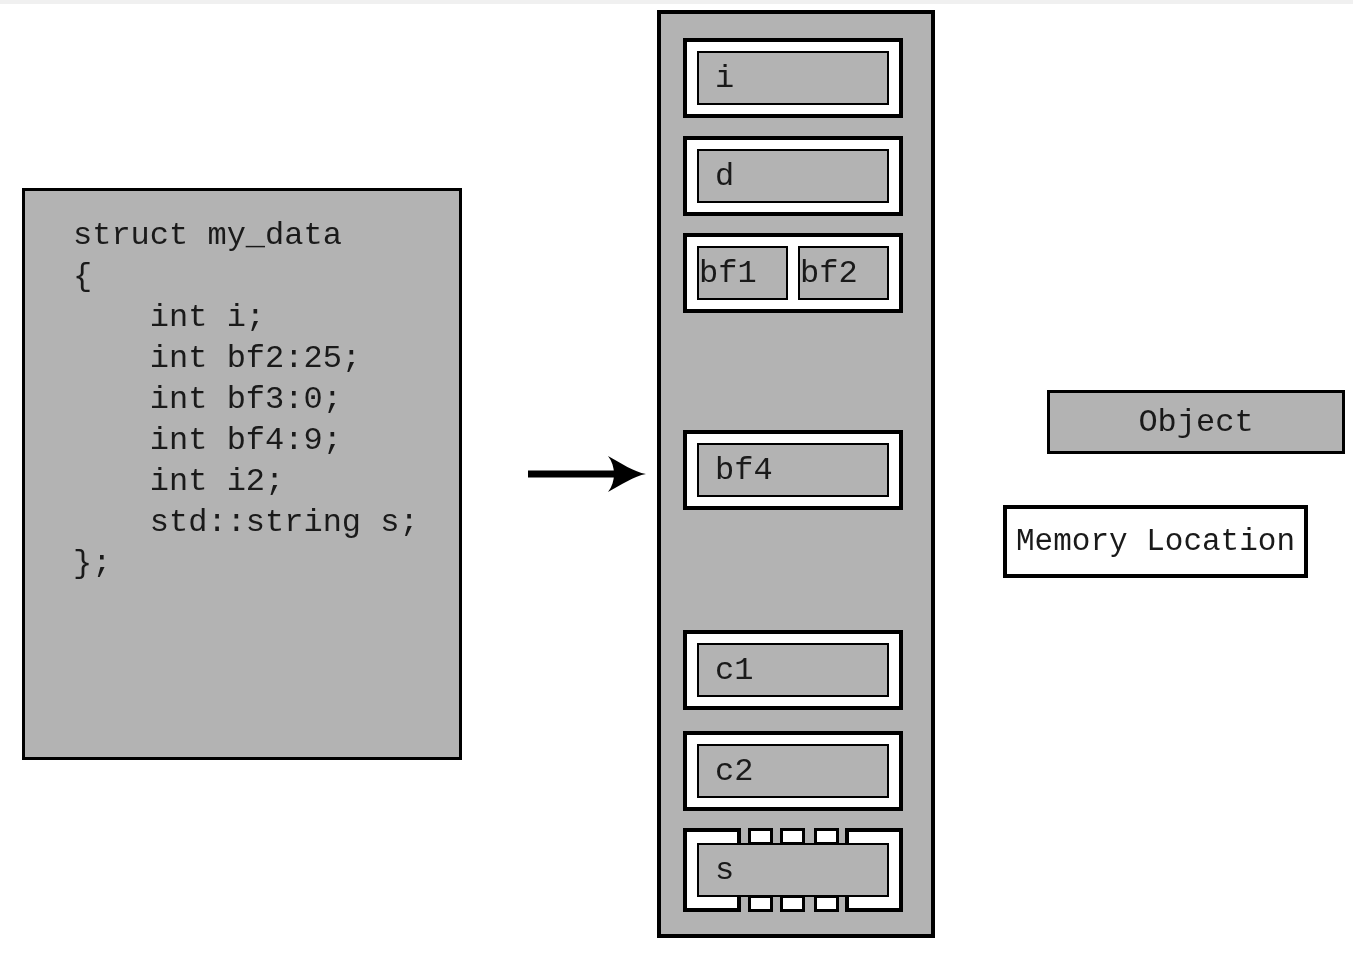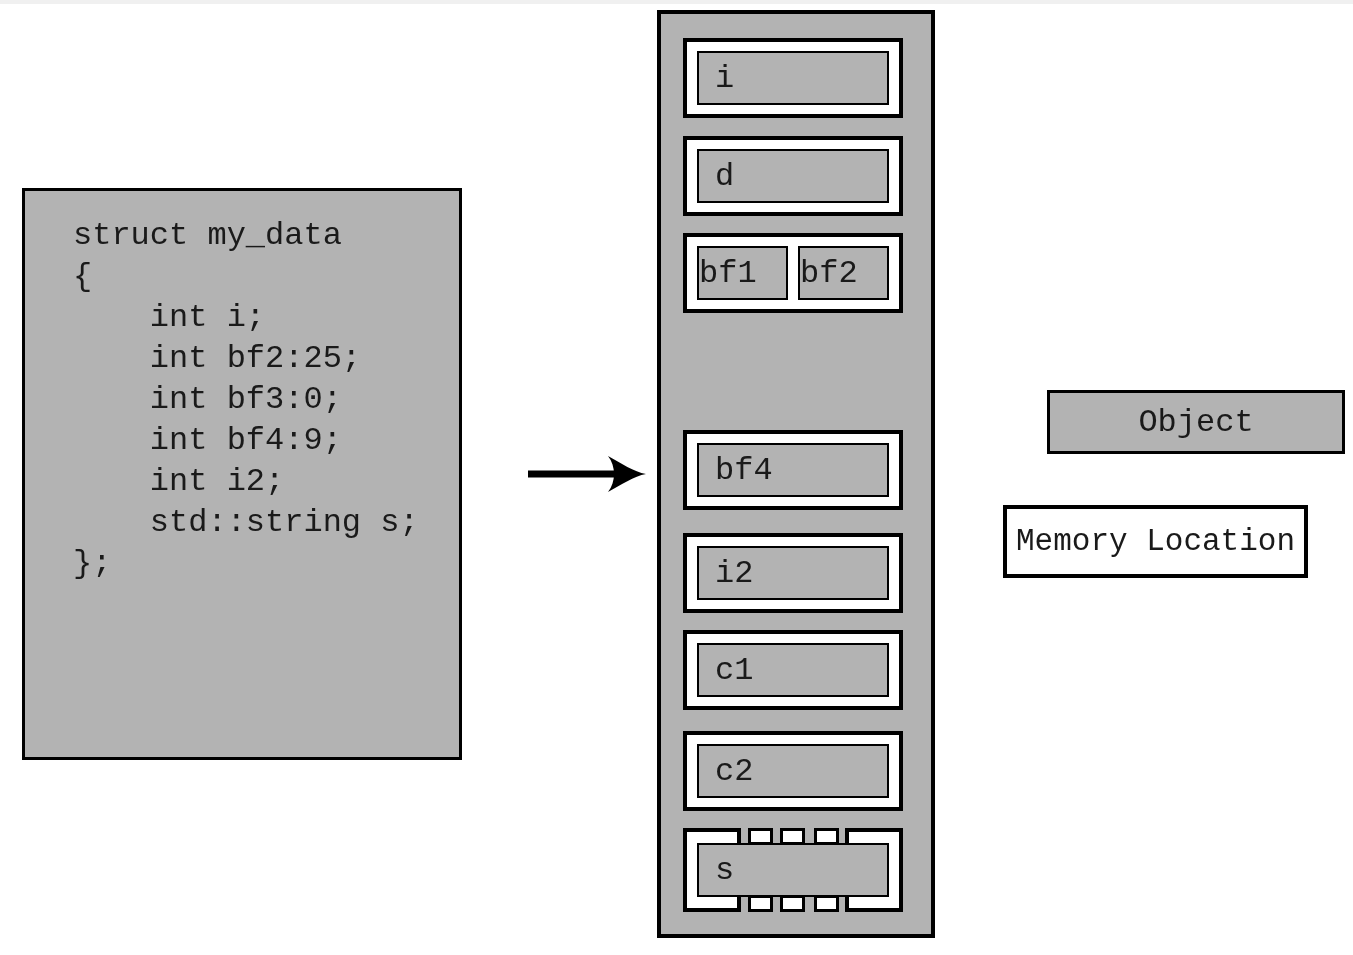--- a/index.html
+++ b/index.html
@@ -175,25 +175,20 @@
       </div>
     </div>
 
 
     <div class="mem-row" style="top:416px">
       <div class="obj-box">
         <span>bf4</span>
       </div>
     </div>
 
-    <div class="mem-row" style="top:519px">
-      <div class="obj-box">
-        <span>i2</span>
-      </div>
-    </div>
 
     <div class="mem-row" style="top:616px">
       <div class="obj-box">
         <span>c1</span>
       </div>
     </div>
 
     <div class="mem-row" style="top:717px">
       <div class="obj-box">
         <span>c2</span>

